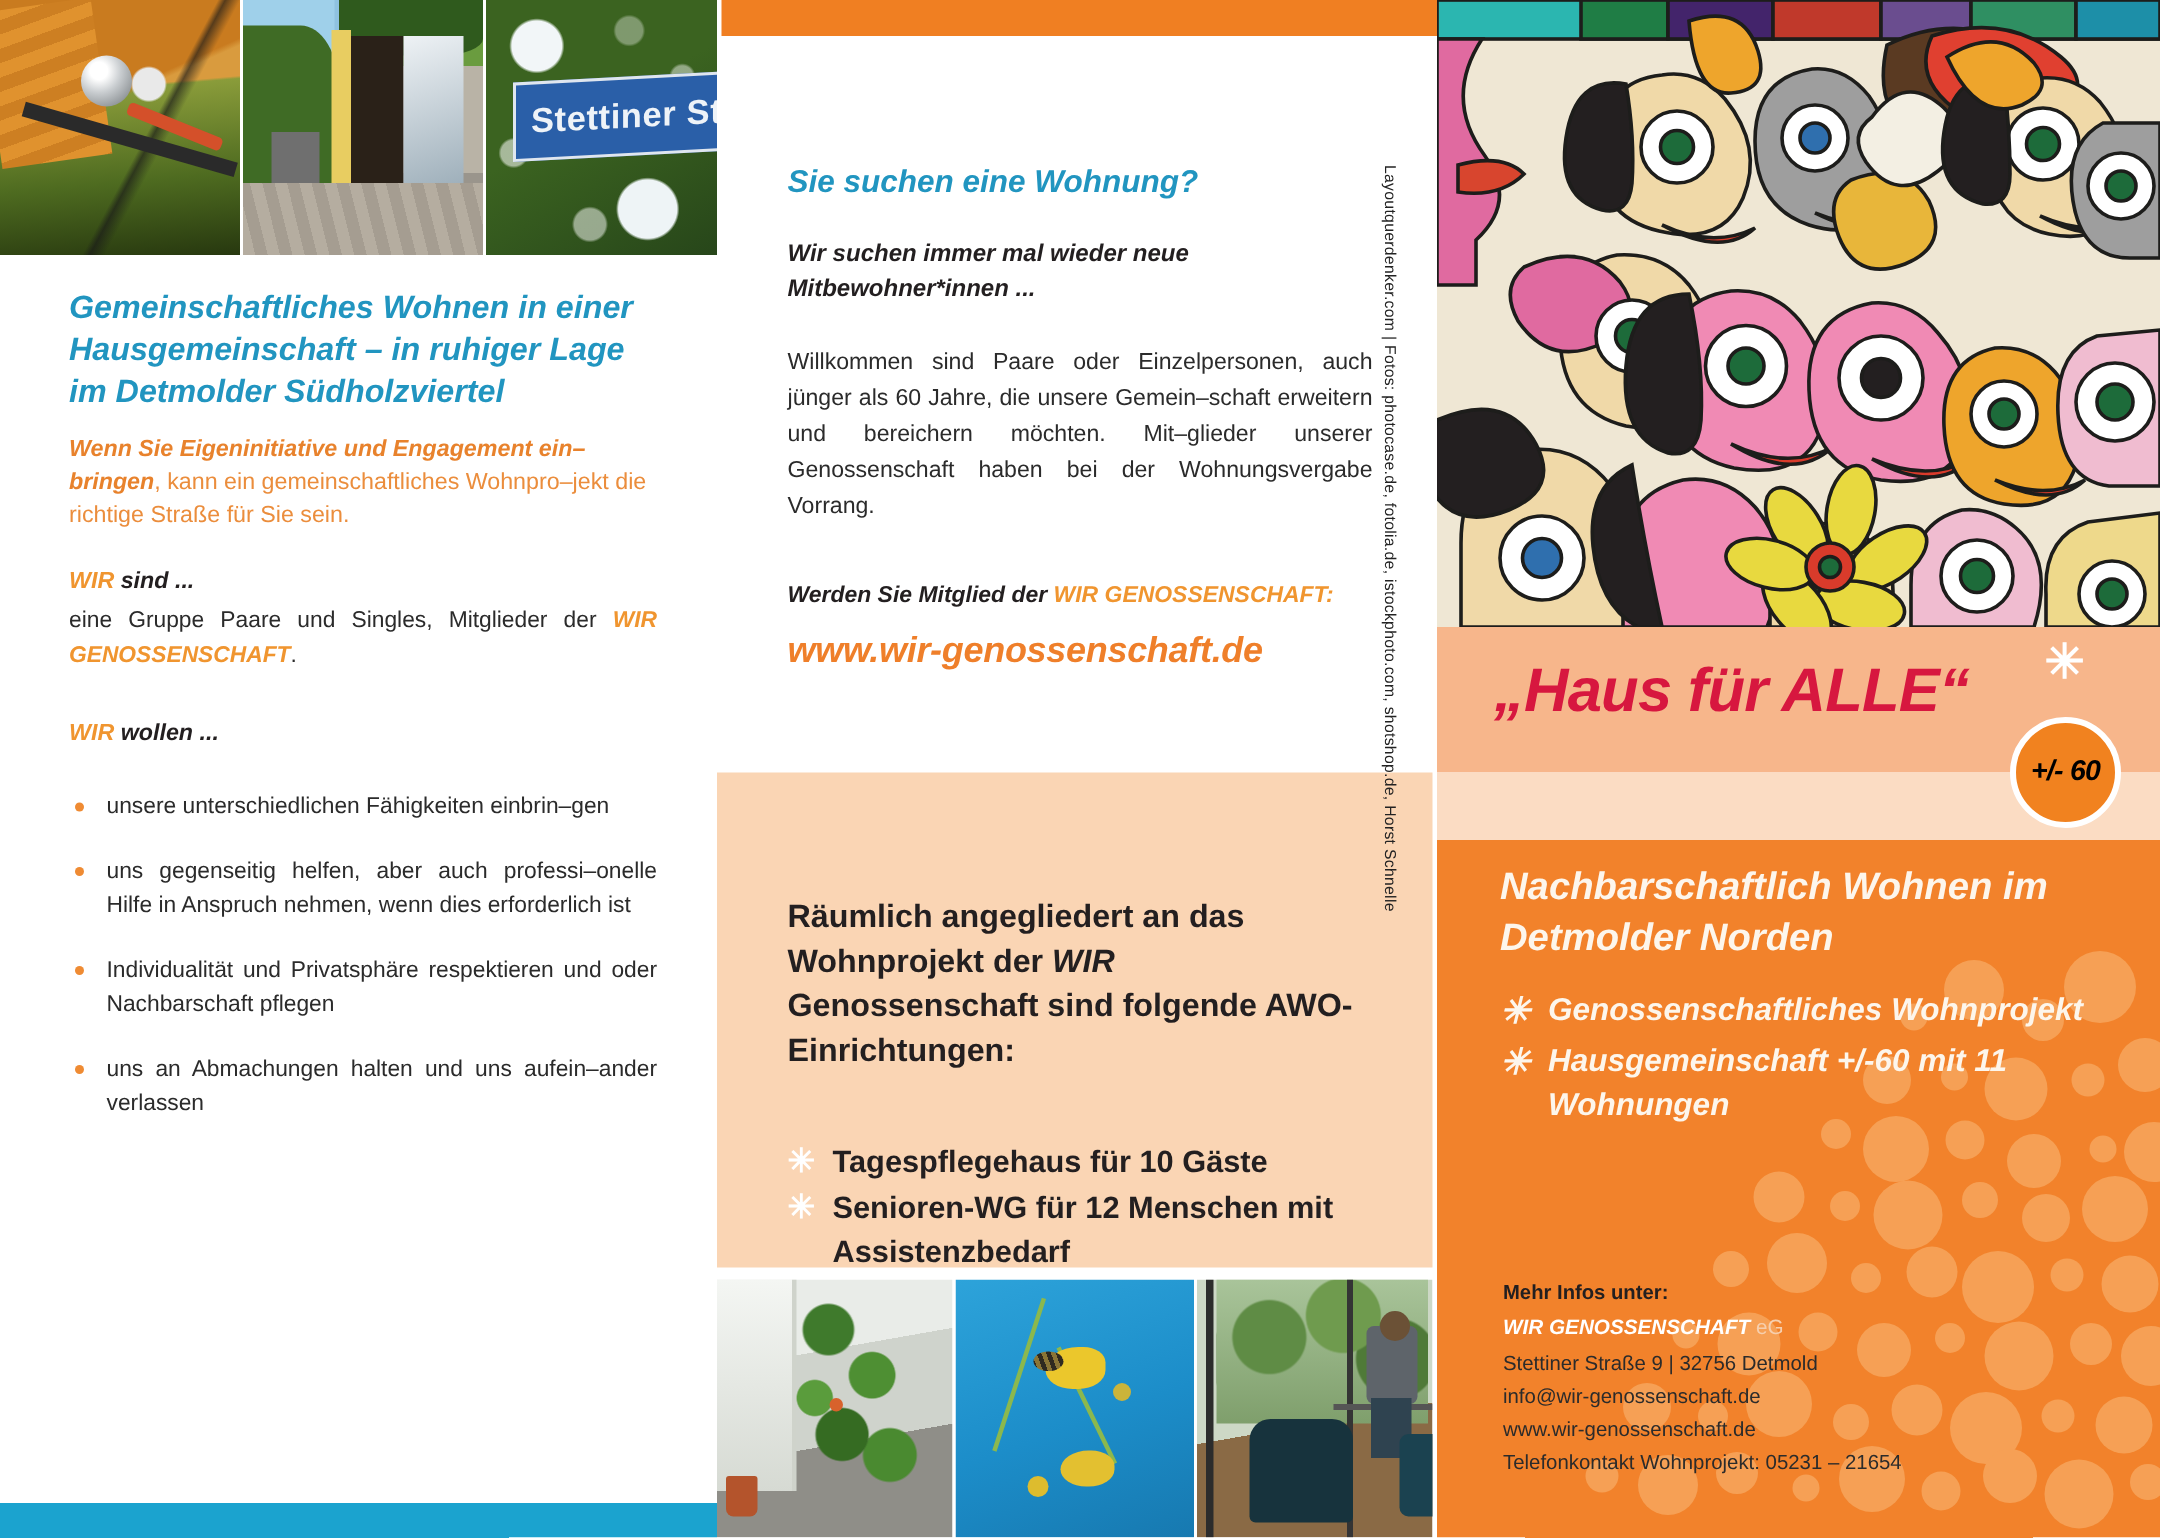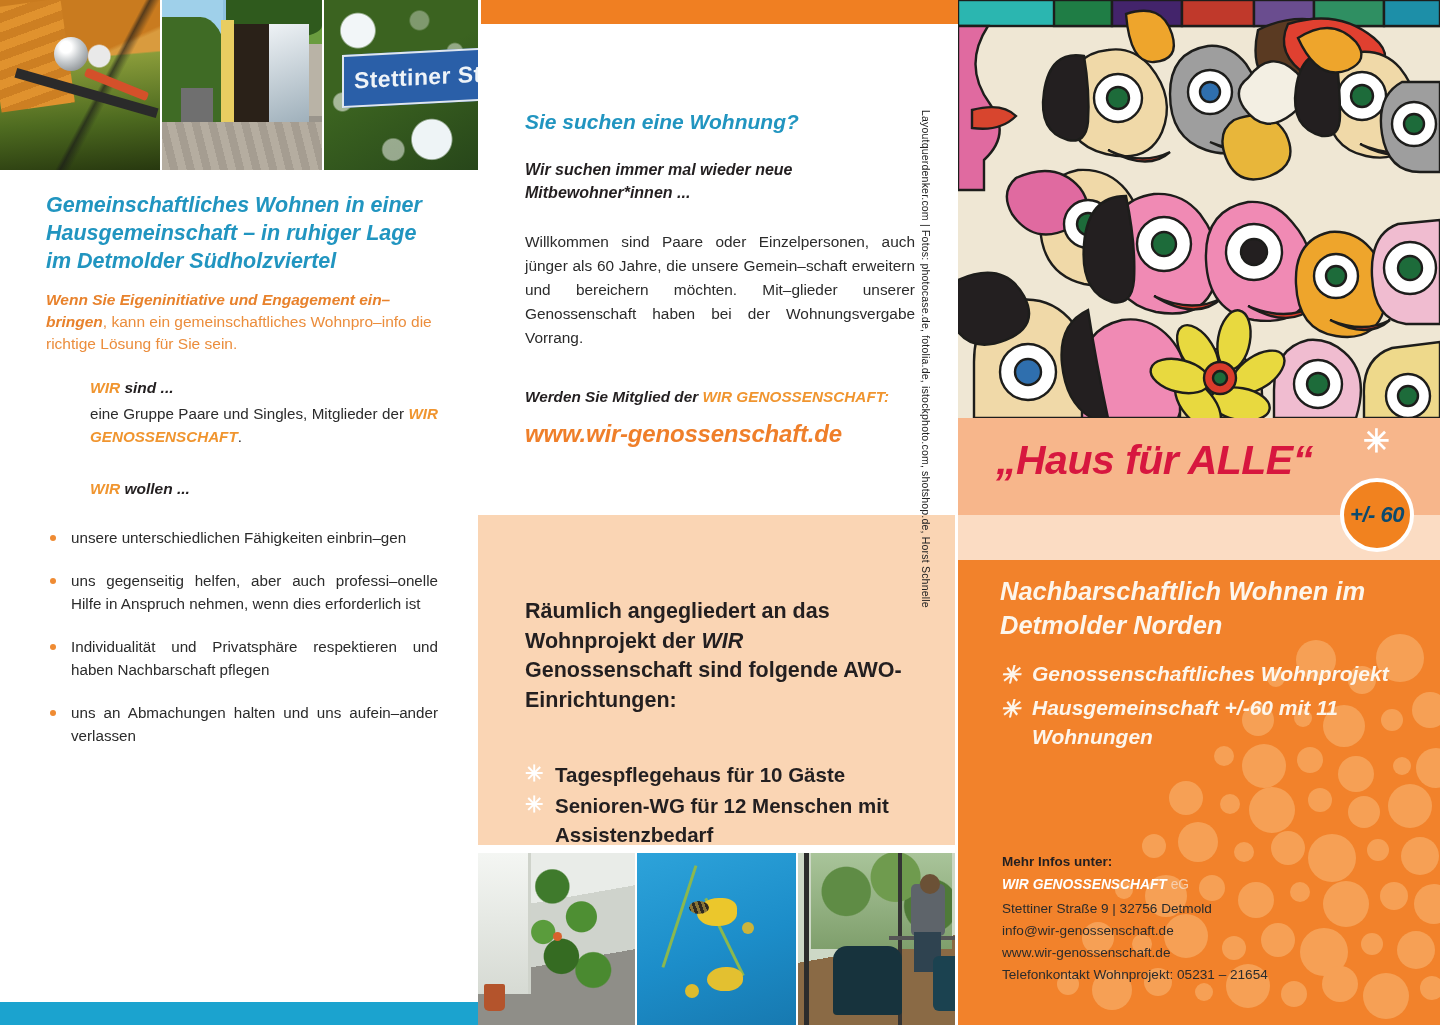--- a/index.html
+++ b/index.html
@@ -66,21 +66,21 @@
   .ph-sign .plate { position:absolute; left:12%; top:30%; width:100%; height:31%;
     background:#2a5fa8; border:2px solid #dfe6ef; transform:skewY(-3deg);
     display:flex; align-items:center; padding-left:10px; }
   .ph-sign .plate span { color:#eef3f8; font-weight:bold; font-size:23px; letter-spacing:.4px; white-space:nowrap;
     font-family:"Liberation Sans", sans-serif; }
 
   .left-body { position:absolute; left:46px; top:192px; width:392px; }
   .headline-teal { color:#2195c0; font-weight:bold; font-style:italic; font-size:21.5px; line-height:1.30; }
   .p-orange { margin-top:13px; font-size:15.5px; line-height:1.42; color:#eb8d3c; }
   .p-orange b { font-style:italic; font-weight:bold; color:#e8822c; }
-  .sub-lead { margin-top:22px; font-size:15.5px; line-height:1.45;margin-left:44px; }
+  .sub-lead { margin-top:22px; font-size:15.5px; line-height:1.45; }
   .wir { color:#f0952f; font-weight:bold; font-style:italic; }
   .dark-i { color:#231f20; font-weight:bold; font-style:italic; }
   .body-just { color:#2b2b2b; font-size:15.2px; line-height:1.48; text-align:justify; }
   .wir-gen { color:#f0952f; font-weight:bold; font-style:italic; }
   .bullets { margin-top:26px; list-style:none; }
   .bullets li { position:relative; padding-left:25px; margin-bottom:21px; color:#2b2b2b;
     font-size:15.2px; line-height:1.48; text-align:justify; }
   .bullets li::before { content:""; position:absolute; left:4px; top:8px; width:6px; height:6px;
     border-radius:50%; background:#ef8b33; }
   .bottom-cyan { position:absolute; left:0; bottom:0; width:478px; height:23px; background:#1ba3cf; }
@@ -154,21 +154,21 @@
   .right-peach1 { position:absolute; left:0; top:418px; width:482px; height:97px; background:#f7b68b; }
   .right-peach2 { position:absolute; left:0; top:515px; width:482px; height:45px; background:#fbdcc3; }
   .right-orange { position:absolute; left:0; top:560px; width:482px; height:465px; background:#f2822b; overflow:hidden; }
   .dots { position:absolute; inset:0; pointer-events:none; }
 
   .title-haus { position:absolute; left:38px; top:437px; font-size:41px; font-weight:bold; font-style:italic;
     color:#d7173f; letter-spacing:-.5px; white-space:nowrap; }
   .title-star { position:absolute; left:405px; top:422px; color:#ffffff; font-size:32px; font-weight:bold; }
   .badge60 { position:absolute; left:382px; top:478px; width:74px; height:74px; border-radius:50%;
     background:#f1821f; border:4px solid #ffffff; display:flex; align-items:center; justify-content:center; }
-  .badge60 span { color:#0c4a6e; font-weight:bold; font-style:italic; font-size:22px; letter-spacing:-.5px; }
+  .badge60 span { color:#000000; font-weight:bold; font-style:italic; font-size:19px; letter-spacing:-.5px; }
 
   .right-body { position:absolute; left:42px; top:575px; width:410px; }
   .r-h { color:#fdf6ec; font-weight:bold; font-style:italic; font-size:25.5px; line-height:1.33; }
   .r-list { margin-top:16px; list-style:none; }
   .r-list li { position:relative; padding-left:32px; color:#fdf6ec; font-weight:bold; font-style:italic;
     font-size:21px; line-height:1.42; margin-bottom:4px; }
   .r-list li .ast { position:absolute; left:0; top:-1px; font-size:24px; }
 
   .contact { position:absolute; left:1002px; top:852px; width:420px; color:#231f20; }
   .c-lead { font-size:13.5px; font-weight:bold; line-height:1.55; }
@@ -215,40 +215,40 @@
             <span>Stettiner St</span>
           </div>
         </div>
       </div>
     </div>
 
     <div class="left-body">
       <div class="headline-teal">Gemeinschaftliches Wohnen in einer Hausgemeinschaft – in ruhiger Lage im Detmolder Südholzviertel</div>
 
       <p class="p-orange">
-        <b>Wenn Sie Eigeninitiative und Engagement ein–bringen</b><span>, kann ein gemeinschaftliches Wohnpro–info die richtige Lösung für Sie sein.</span>
+        <b>Wenn Sie Eigeninitiative und Engagement ein–bringen</b><span>, kann ein gemeinschaftliches Wohnpro–jekt die richtige Straße für Sie sein.</span>
       </p>
 
       <div class="sub-lead">
         <div>
           <span class="wir">WIR</span><span class="dark-i"> sind ...</span>
         </div>
         <div class="body-just" style="margin-top:4px;">
           <span>eine Gruppe Paare und Singles, Mitglieder der </span><span class="wir-gen">WIR GENOSSENSCHAFT</span><span>.</span>
         </div>
       </div>
 
       <div class="sub-lead" style="margin-top:30px;">
         <span class="wir">WIR</span><span class="dark-i"> wollen ...</span>
       </div>
 
       <ul class="bullets">
         <li>unsere unterschiedlichen Fähigkeiten einbrin–gen</li>
         <li>uns gegenseitig helfen, aber auch professi–onelle Hilfe in Anspruch nehmen, wenn dies erforderlich ist</li>
-        <li>Individualität und Privatsphäre respektieren und haben Nachbarschaft pflegen</li>
+        <li>Individualität und Privatsphäre respektieren und oder Nachbarschaft pflegen</li>
         <li>uns an Abmachungen halten und uns aufein–ander verlassen</li>
       </ul>
     </div>
 
     <div class="bottom-cyan"></div>
   </div>
 
   <div class="col-mid">
     <div class="mid-orange-top"></div>
 

